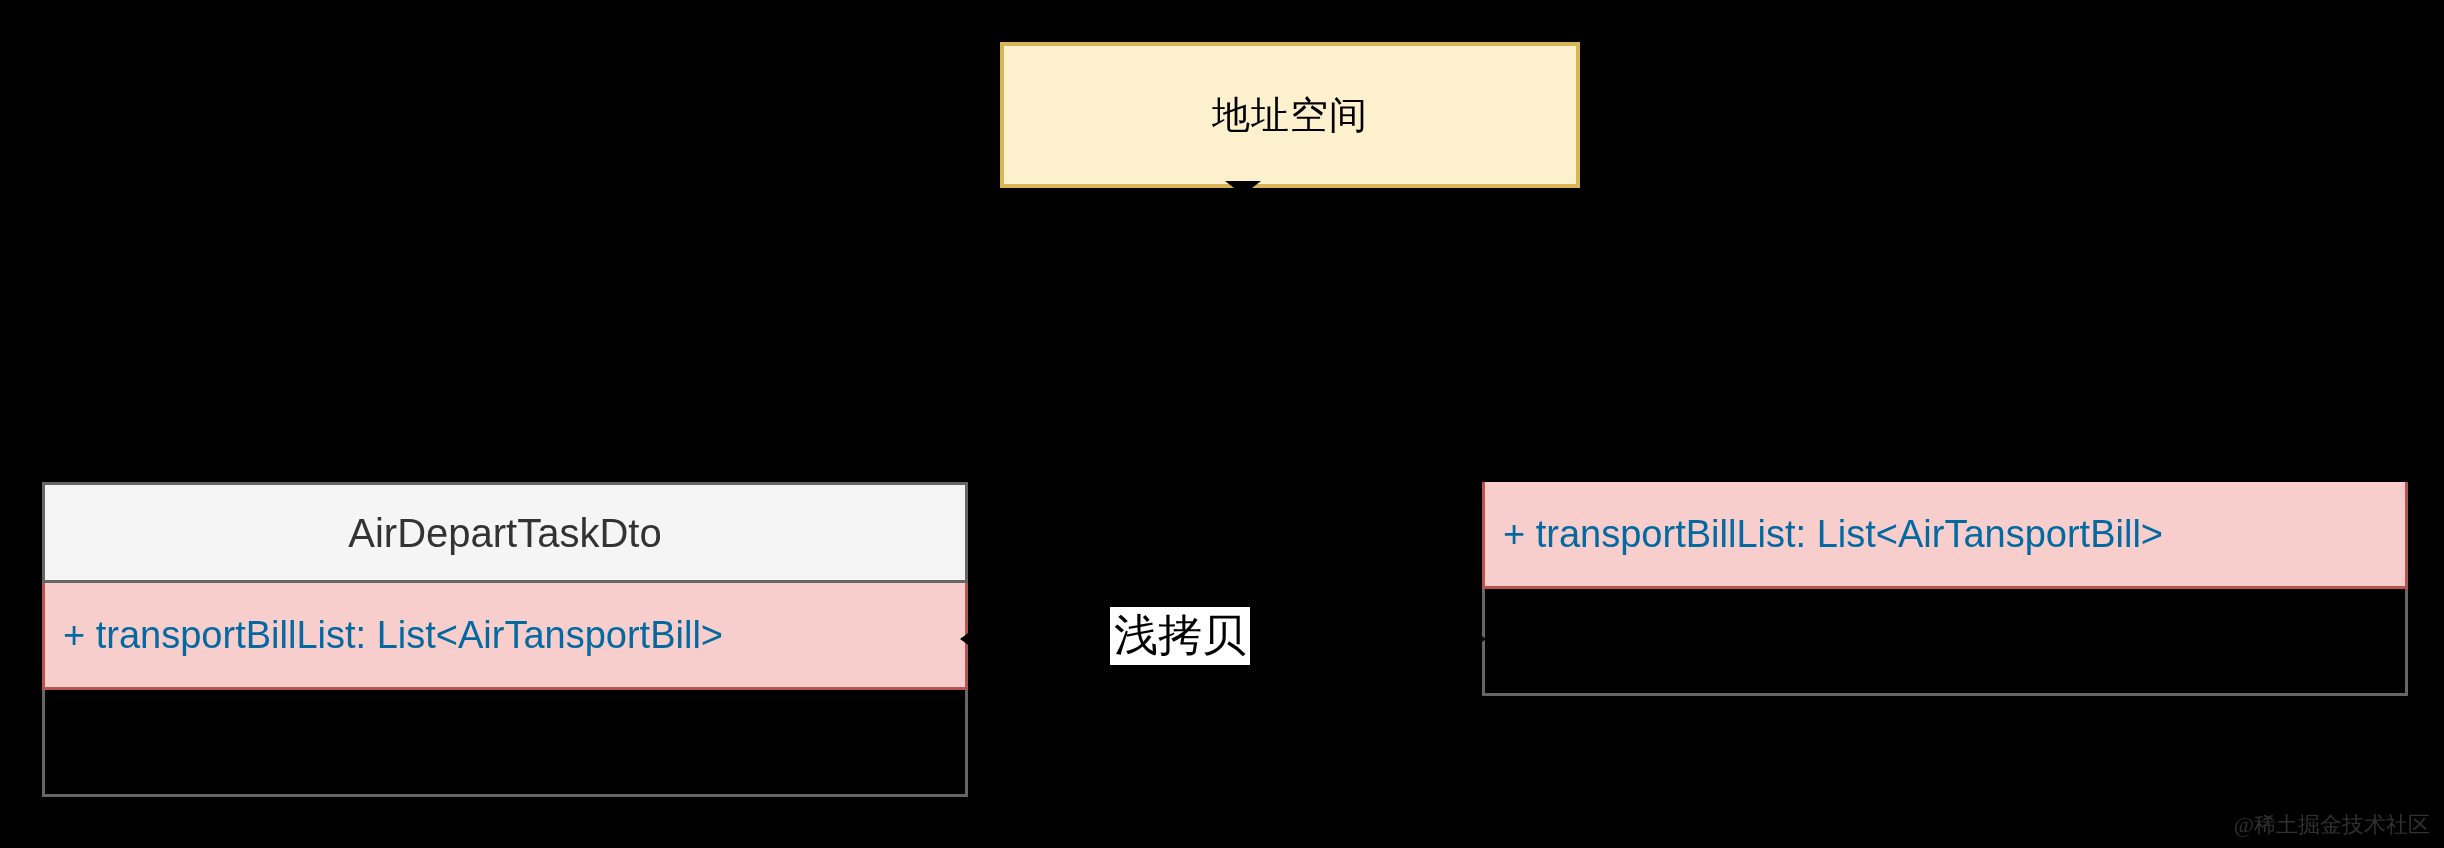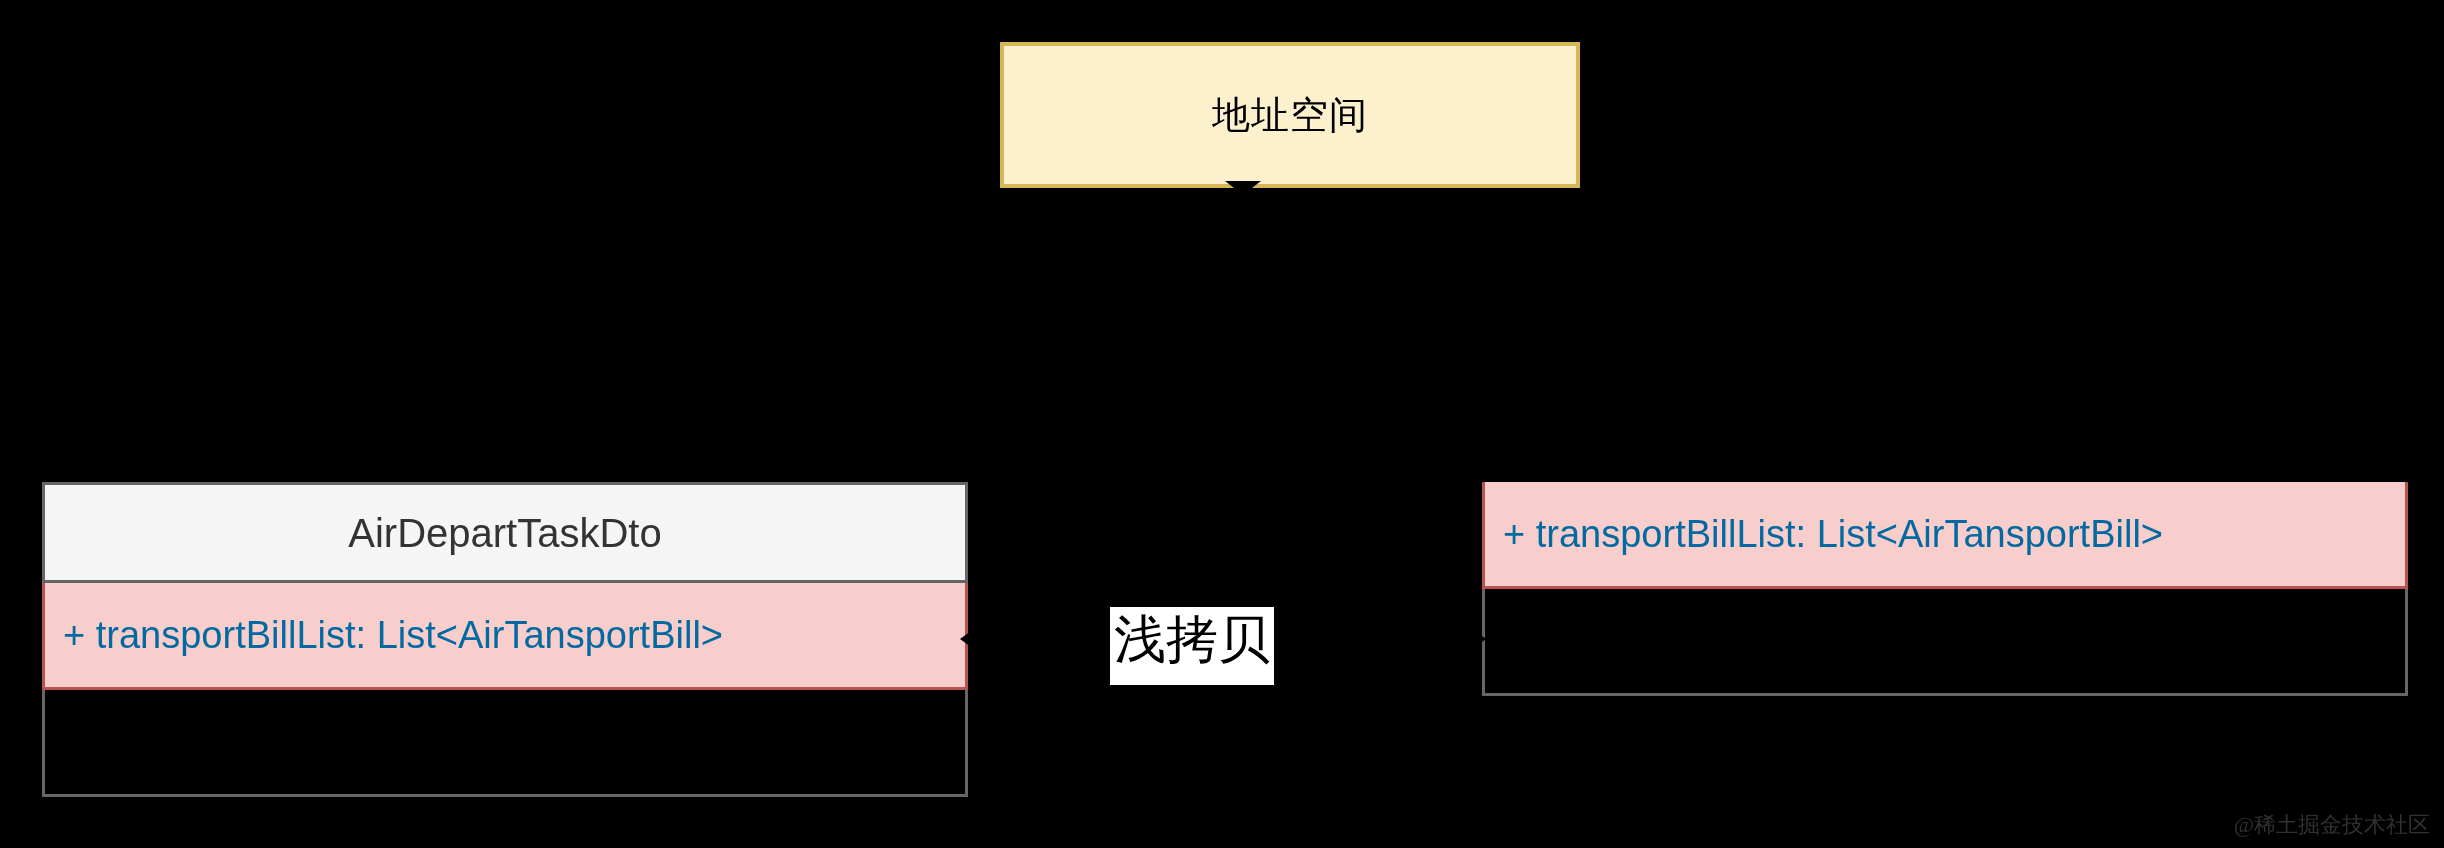--- a/index.html
+++ b/index.html
@@ -134,23 +134,23 @@
   .assoc-arrow.right-head {
     left: 1464px;
     border-left: 22px solid #000000;
   }
   .assoc-label {
     position: absolute;
     left: 1110px;
     top: 607px;
     background: #ffffff;
     color: #000000;
-    font-size: 52px;
-    line-height: 1;
-    padding: 6px 4px 20px 4px;
+    font-size: 44px;
+    line-height: 1;
+    padding: 6px 4px 8px 4px;
     font-family: "DejaVu Sans", "Liberation Sans", sans-serif;
     white-space: nowrap;
   }
 
   
   .watermark {
     position: absolute;
     right: 14px;
     bottom: 12px;
     color: #3a3a3a;

